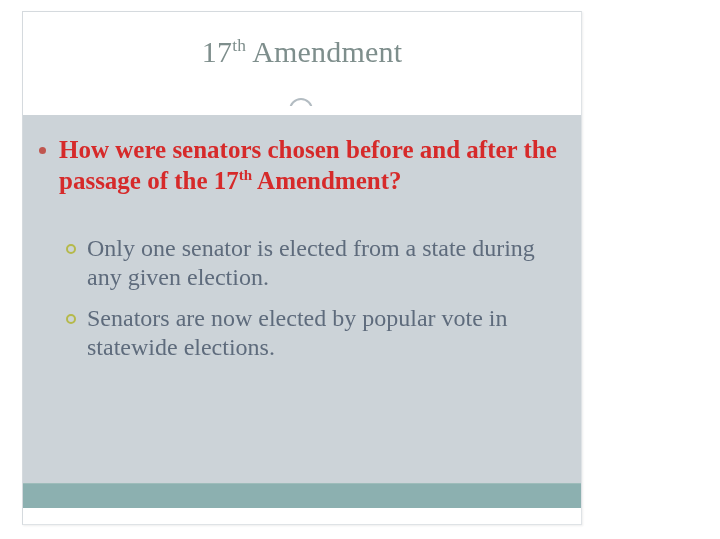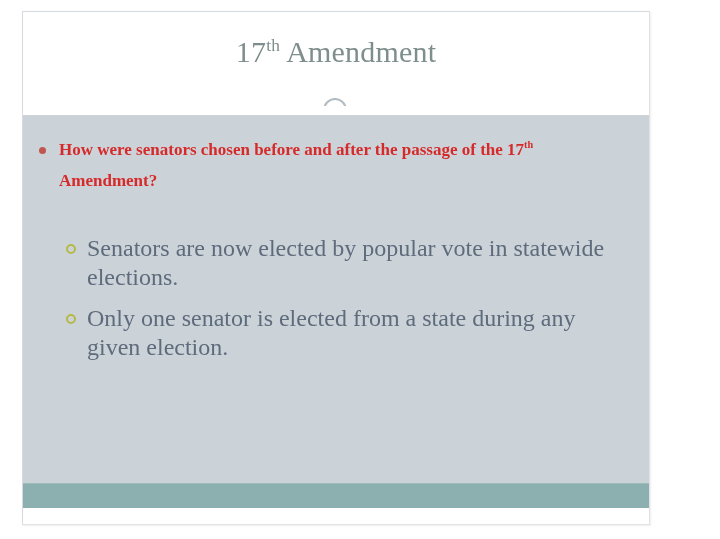--- a/index.html
+++ b/index.html
@@ -12,21 +12,21 @@
     height: 539px;
     overflow: hidden;
     font-family: "Liberation Serif", "DejaVu Serif", serif;
   }
 
   
   .slide-frame {
     position: absolute;
     left: 22px;
     top: 11px;
-    width: 628px;
+    width: 560px;
     height: 514px;
     box-sizing: border-box;
     background: #ffffff;
     border: 1px solid #dfe3e6;
     border-top-color: #d5dade;
     border-left-color: #d5dade;
     box-shadow: 1px 1px 2px rgba(0,0,0,0.07);
     overflow: hidden;
   }
 
@@ -119,21 +119,21 @@
     padding: 10px 18px 0 8px;
     box-sizing: border-box;
   }
 
   
   .bullet-l1 {
     position: relative;
     padding-left: 28px;
     margin: 9px 0 0 0;
     color: #d62a2a;
-    font-size: 17px;
+    font-size: 25px;
     line-height: 31px;
     font-weight: bold;
     max-width: 625px;
   }
   .bullet-l1 .marker-dot {
     position: absolute;
     left: 8px;
     top: 13px;
     width: 7px;
     height: 7px;
@@ -214,25 +214,25 @@
 
     <div class="content">
 
       <div class="bullet-l1">
         <span class="marker-dot"></span><span>How were senators chosen before and after the passage of the </span><span>17</span><sup>th</sup><span> Amendment?</span>
       </div>
 
       <ul class="sub-list">
         <li class="bullet-l2">
           <span class="marker-ring"></span>
-          <span>Senators are now elected by popular vote in statewide elections.</span>
+          <span>Only one senator is elected from a state during any given election.</span>
         </li>
         <li class="bullet-l2">
           <span class="marker-ring"></span>
-          <span>Only one senator is elected from a state during any given election.</span>
+          <span>Senators are now elected by popular vote in statewide elections.</span>
         </li>
       </ul>
 
     </div>
 
     <div class="footer-bar"></div>
     <div class="footer-pad"></div>
   </div>
 
 </div>

